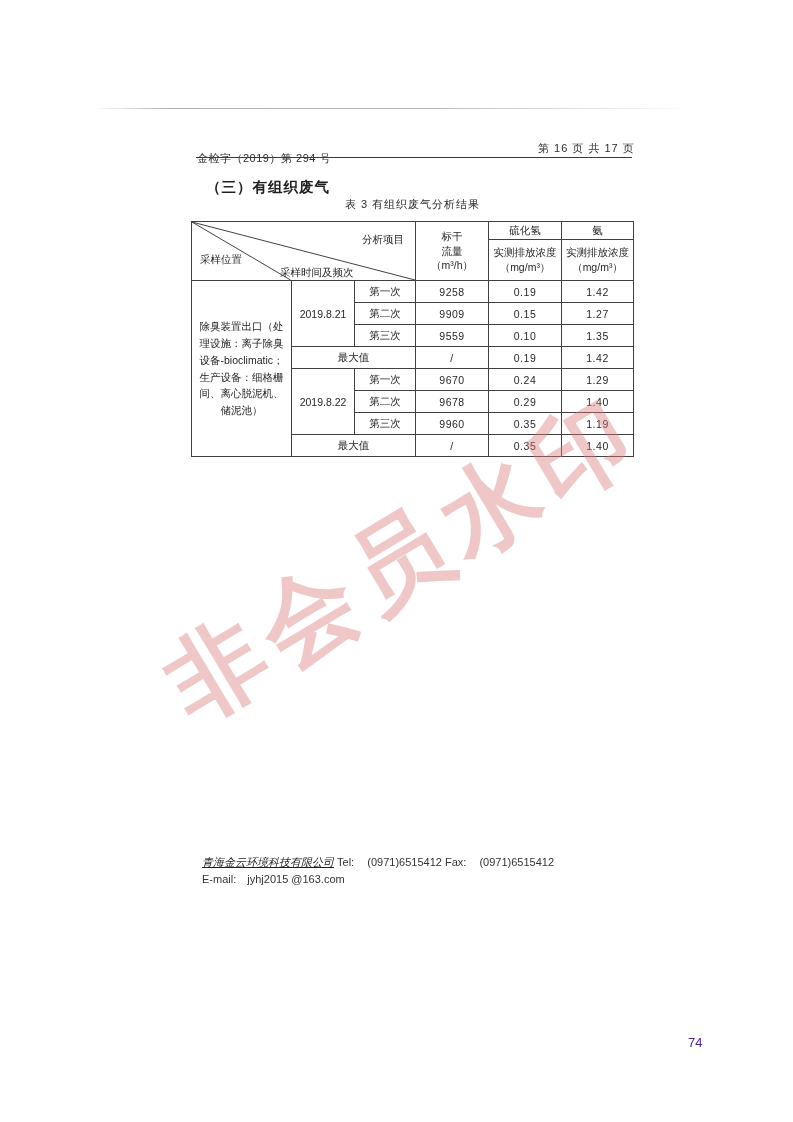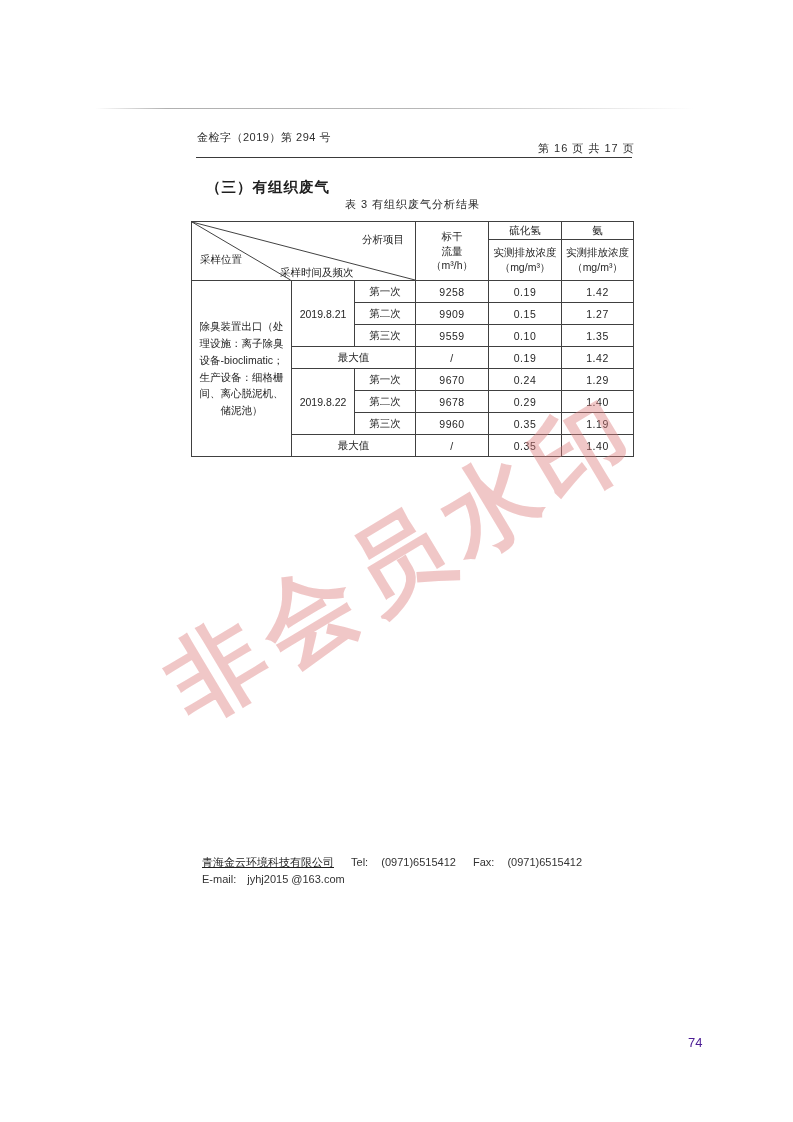--- a/index.html
+++ b/index.html
@@ -5,21 +5,21 @@
   html,body{margin:0;padding:0;}
   body{
     width:793px;height:1122px;position:relative;background:#ffffff;
     font-family:"Liberation Sans","DejaVu Sans",sans-serif;color:#2b2b2b;
     overflow:hidden;
   }
   .scan-edge{
     position:absolute;left:95px;top:108px;width:600px;height:1px;
     background:linear-gradient(90deg,rgba(160,160,160,0),rgba(150,150,150,.75) 12%,rgba(165,165,165,.8) 55%,rgba(180,180,180,0));
   }
-  .doc-number{position:absolute;left:197px;top:130px;font-size:11px;letter-spacing:.5px;color:#2e2e2e;}
+  .doc-number{position:absolute;left:197px;top:151px;font-size:11px;letter-spacing:.5px;color:#2e2e2e;}
   .page-indicator{position:absolute;left:538px;top:141px;font-size:11px;letter-spacing:1px;color:#2e2e2e;}
   .header-rule{position:absolute;left:196px;top:157px;width:436px;height:1px;background:#3a3a3a;}
   .section-title{position:absolute;left:206px;top:178px;font-size:14.5px;font-weight:bold;letter-spacing:1px;color:#1f1f1f;text-align:center;}
   .table-caption{position:absolute;left:191px;top:197px;width:443px;text-align:center;font-size:11px;letter-spacing:1px;color:#2a2a2a;}
 
   table.results{
     position:absolute;left:191px;top:221px;border-collapse:collapse;table-layout:fixed;
     font-size:10.5px;color:#262626;
   }
   table.results td{border:1px solid #404040;text-align:center;vertical-align:middle;padding:0 2px;}
@@ -35,22 +35,22 @@
   .num{letter-spacing:.5px;}
 
   .watermark{
     position:absolute;left:404px;top:560px;
     transform:translate(-50%,-50%) rotate(-31deg);
     font-size:96px;font-weight:bold;letter-spacing:10px;white-space:nowrap;
     opacity:.42;z-index:5;pointer-events:none;
   }
 
   .footer-line1{position:absolute;left:202px;top:855px;font-size:11px;color:#333;}
-  .footer-line1 .company{color:#1e1e1e;text-decoration:underline;}
-  .footer-line1 .lab{margin-left:14px;}
+  .footer-line1 .company{color:#1e1e1e;text-decoration:underline;font-style:italic;}
+  .footer-line1 .lab{}
   .footer-line1 .val{margin-left:10px;}
   .footer-line2{position:absolute;left:202px;top:873px;font-size:11px;color:#333;}
   .footer-line2 .val{margin-left:8px;}
   .page-number{position:absolute;left:688px;top:1035px;font-size:13px;color:#4c1d95;}
 </style>
 </head>
 <body>
 
 <div class="scan-edge"></div>
 

